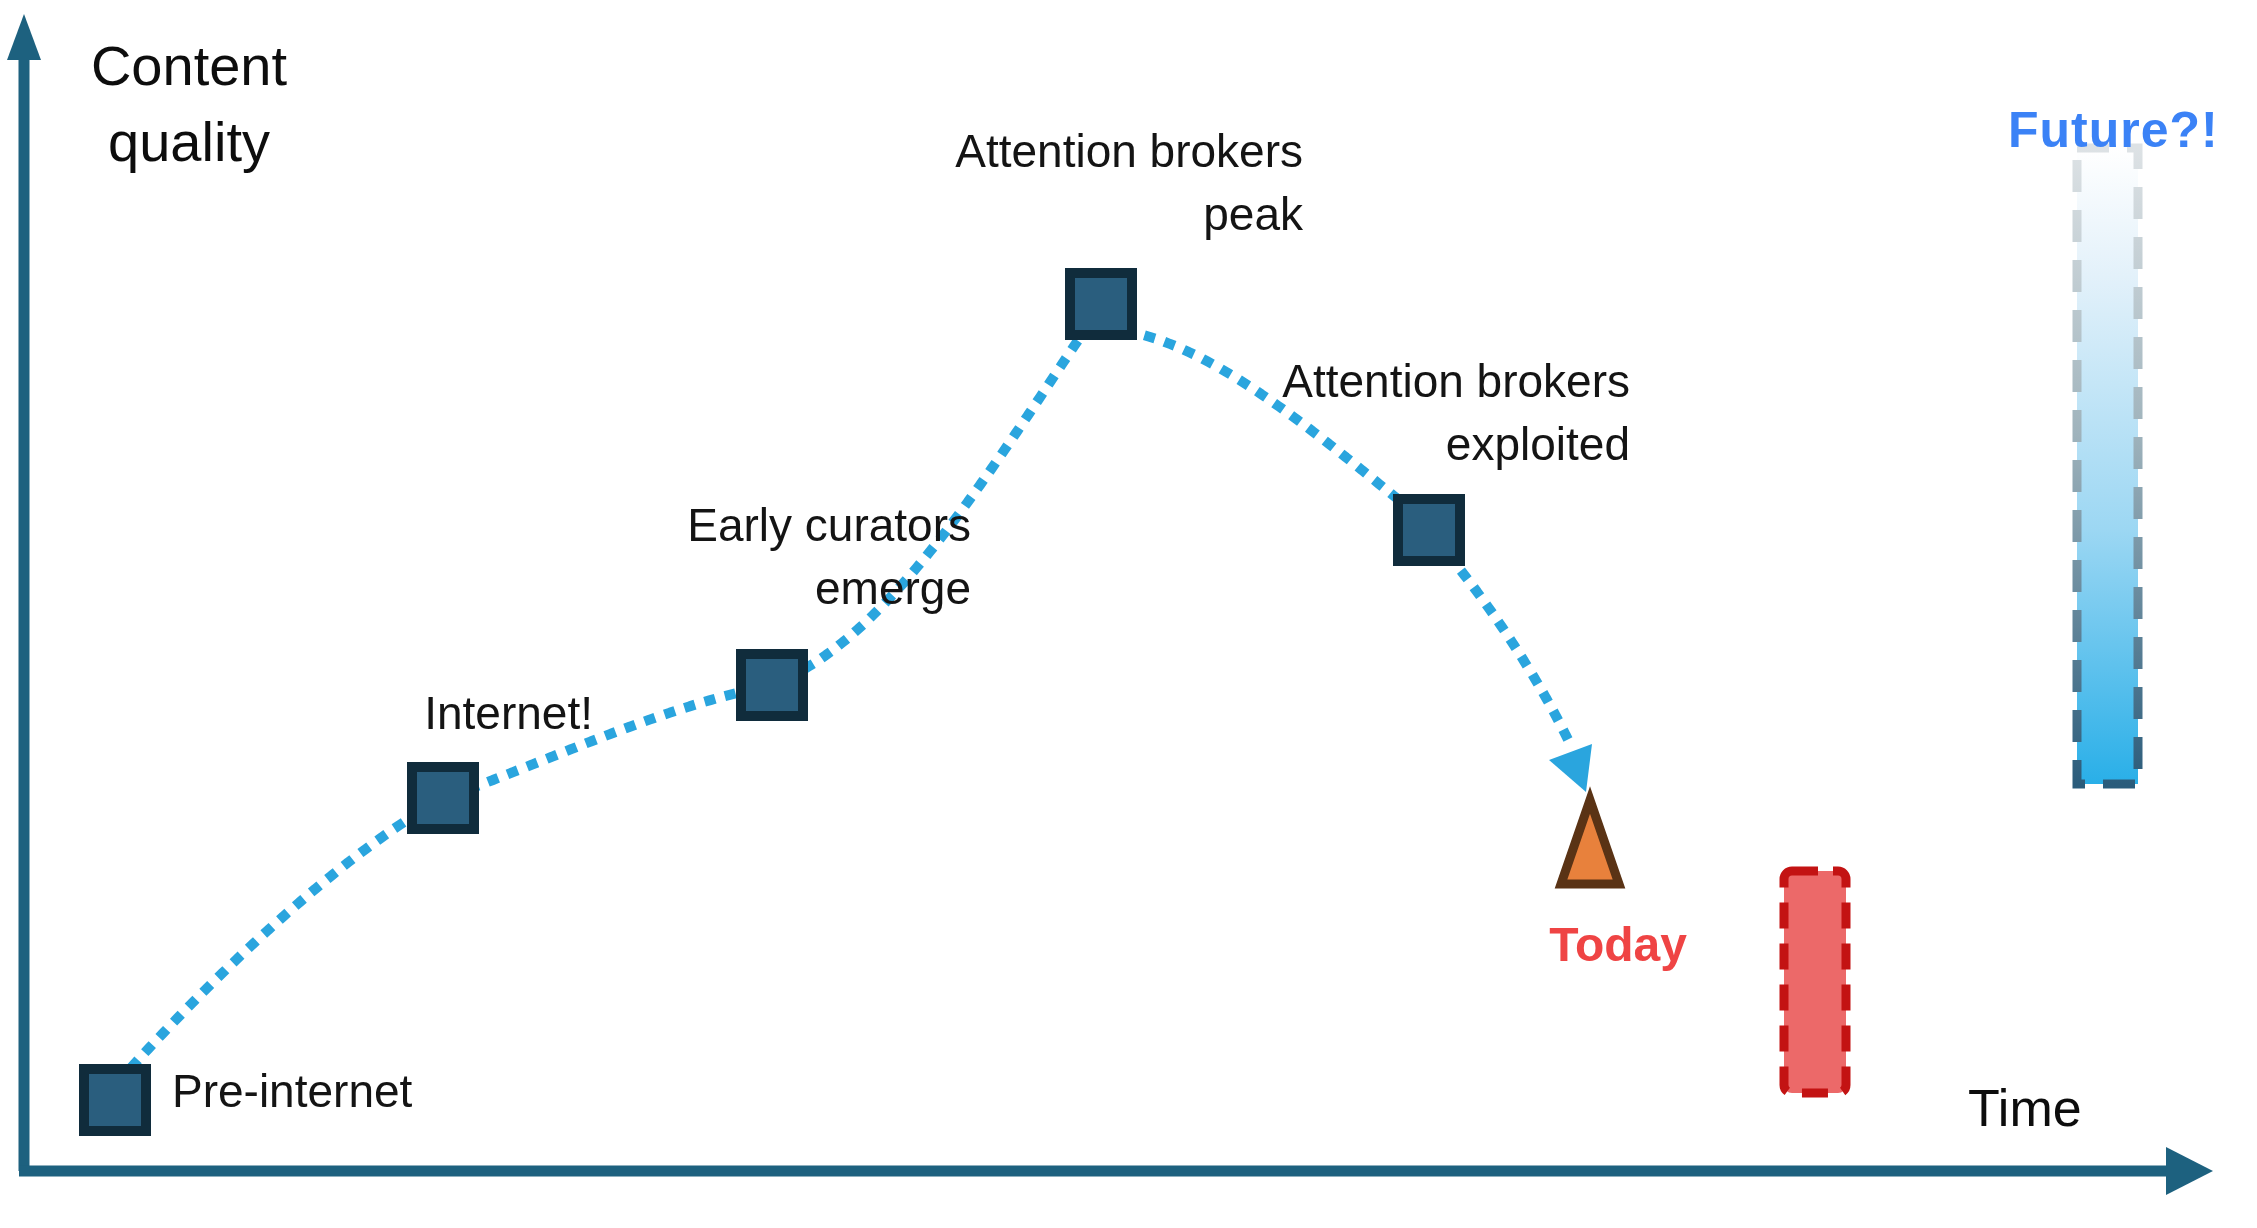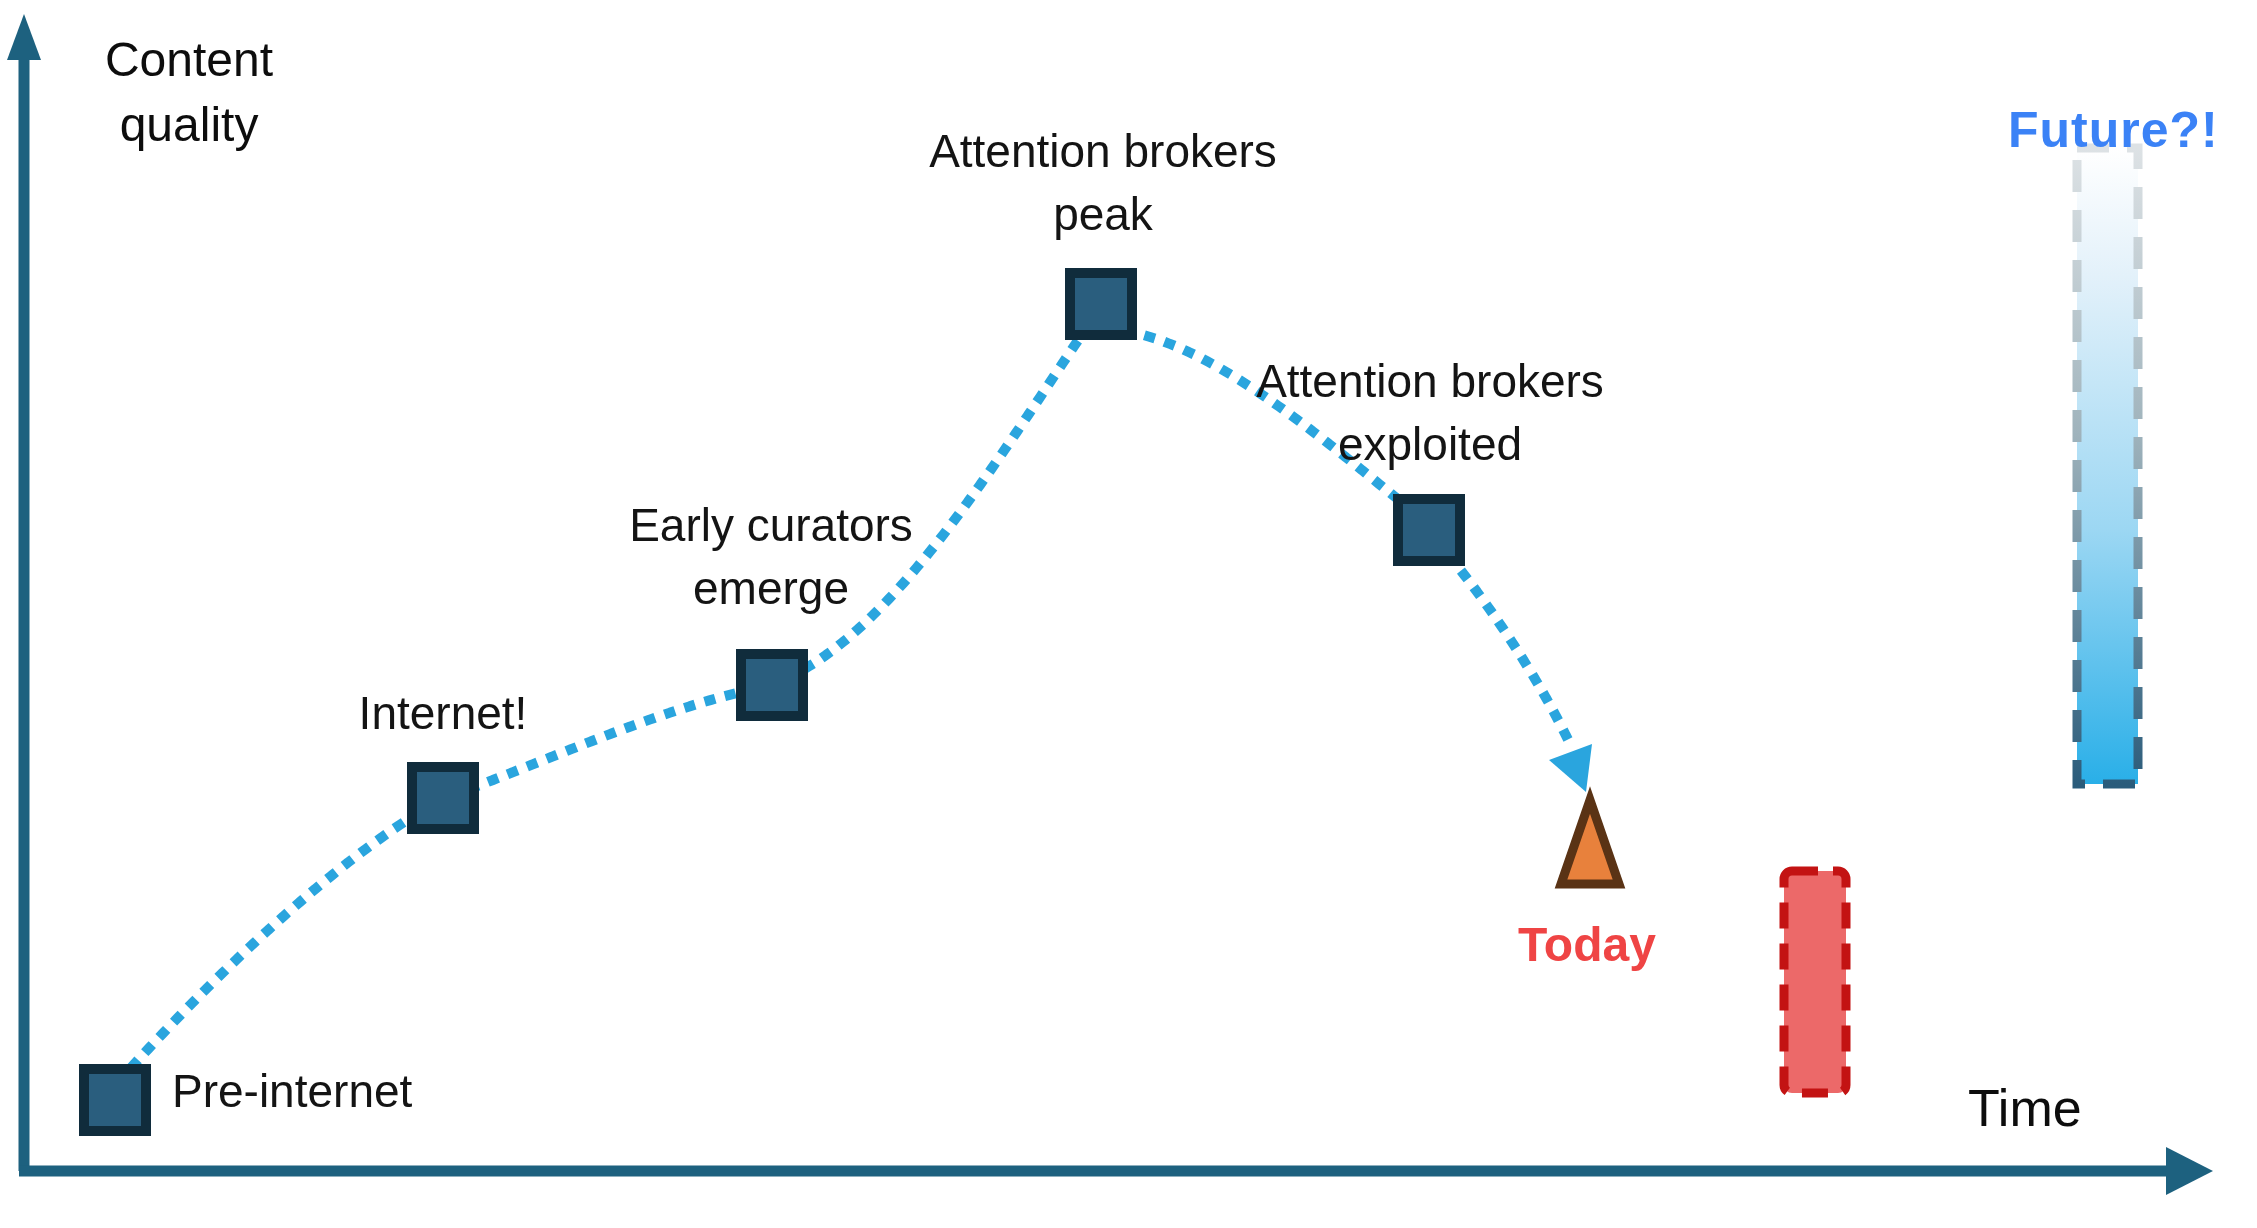--- a/index.html
+++ b/index.html
@@ -20,32 +20,32 @@
     left: 0; top: 0;
     width: 2257px;
     height: 1228px;
   }
   .lbl {
     position: absolute;
     color: #141414;
     font-size: 46px;
     line-height: 1.36;
     white-space: pre-line;
-    text-align: center;
+    text-align: right;
   }
   .lbl-left { text-align: left; }
   .axis-title {
     position: absolute;
     color: #0d0d0d;
     white-space: pre-line;
   }
   .yaxis-title {
     left: 39px; top: 28px;
     width: 300px;
-    font-size: 48px;
+    font-size: 56px;
     line-height: 1.35;
     text-align: center;
   }
   .xaxis-title {
     left: 1968px; top: 1082px;
     font-size: 52px;
     line-height: 1;
   }
   .lbl-pre-internet   { left: 172px;  top: 1060px; width: 400px; }
   .lbl-internet       { left: 293px;  top: 682px;  width: 300px; }

